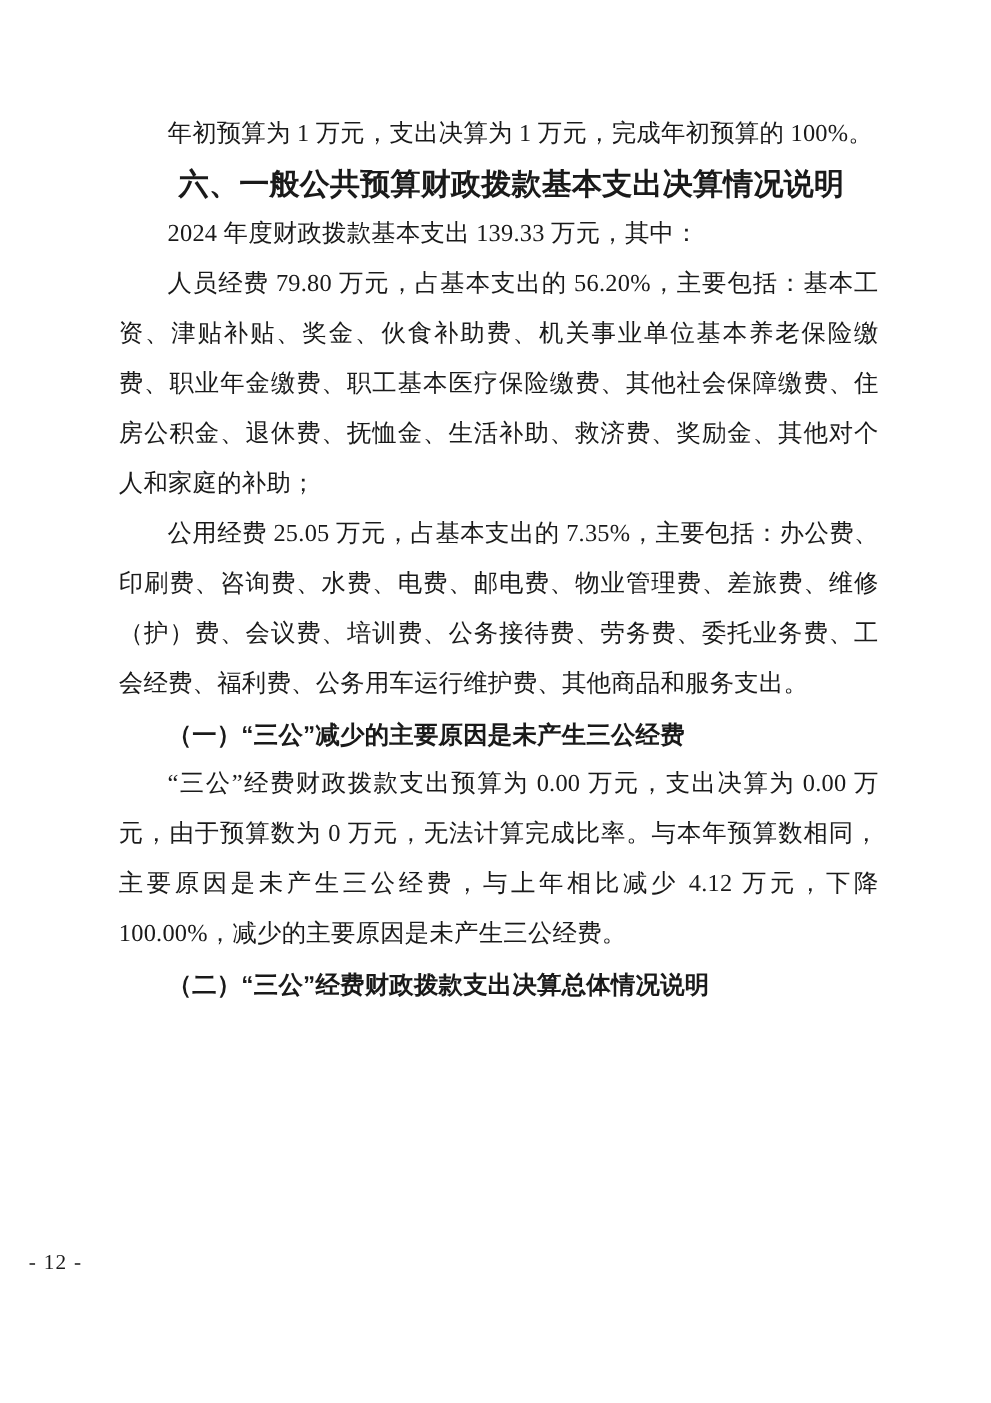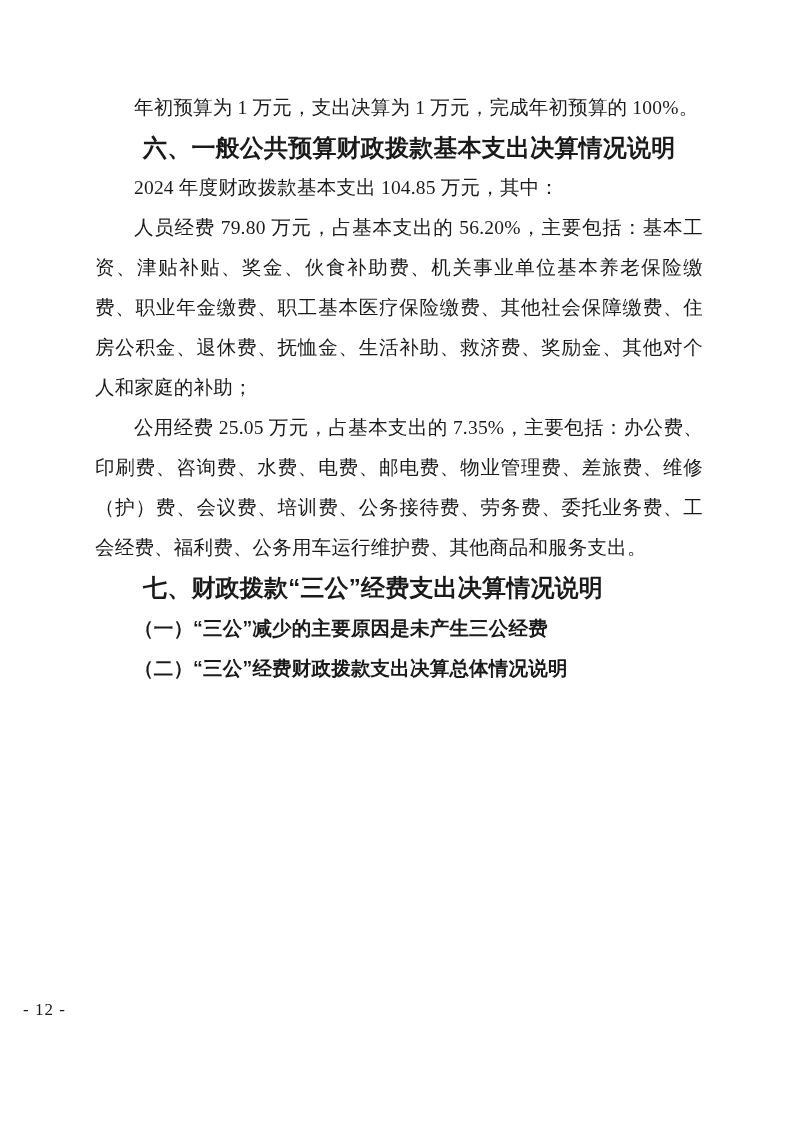--- a/index.html
+++ b/index.html
@@ -68,29 +68,29 @@
 </style>
 </head>
 <body>
 
 <div class="page">
 
   <p class="body-text indent">年初预算为 1 万元，支出决算为 1 万元，完成年初预算的 100%。</p>
 
   <p class="heading">六、一般公共预算财政拨款基本支出决算情况说明</p>
 
-  <p class="body-text indent">2024 年度财政拨款基本支出 104.85 万元，其中：</p>
+  <p class="body-text indent">2024 年度财政拨款基本支出 139.33 万元，其中：</p>
 
   <p class="body-text indent">人员经费 79.80 万元，占基本支出的 56.20%，主要包括：基本工资、津贴补贴、奖金、伙食补助费、机关事业单位基本养老保险缴费、职业年金缴费、职工基本医疗保险缴费、其他社会保障缴费、住房公积金、退休费、抚恤金、生活补助、救济费、奖励金、其他对个人和家庭的补助；</p>
 
   <p class="body-text indent">公用经费 25.05 万元，占基本支出的 7.35%，主要包括：办公费、印刷费、咨询费、水费、电费、邮电费、物业管理费、差旅费、维修（护）费、会议费、培训费、公务接待费、劳务费、委托业务费、工会经费、福利费、公务用车运行维护费、其他商品和服务支出。</p>
 
-  <p class="heading">七、财政拨款“三公”经费支出决算情况说明</p>
 
   <p class="subheading">（一）“三公”减少的主要原因是未产生三公经费</p>
 
+  <p class="body-text indent">“三公”经费财政拨款支出预算为 0.00 万元，支出决算为 0.00 万元，由于预算数为 0 万元，无法计算完成比率。与本年预算数相同，主要原因是未产生三公经费，与上年相比减少 4.12 万元，下降 100.00%，减少的主要原因是未产生三公经费。</p>
 
   <p class="subheading">（二）“三公”经费财政拨款支出决算总体情况说明</p>
 
 
   <div class="footer">- 12 -</div>
 
 </div>
 
 </body></html>

